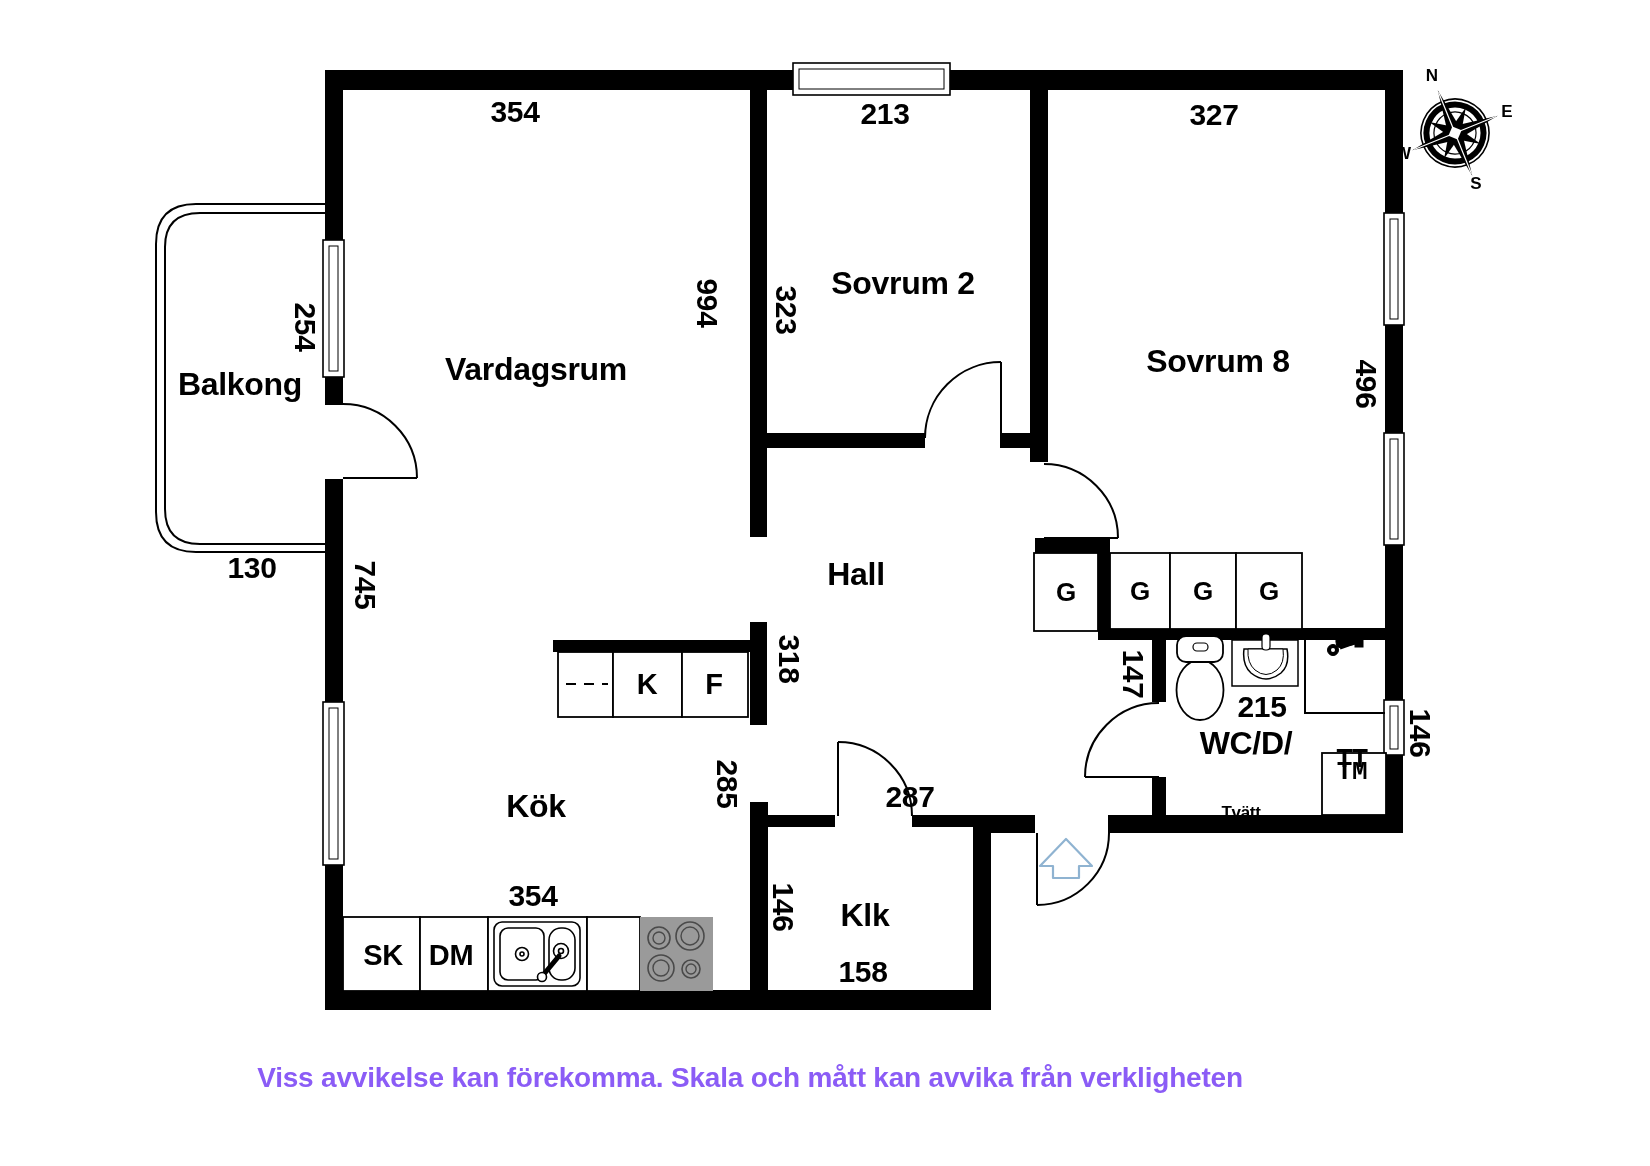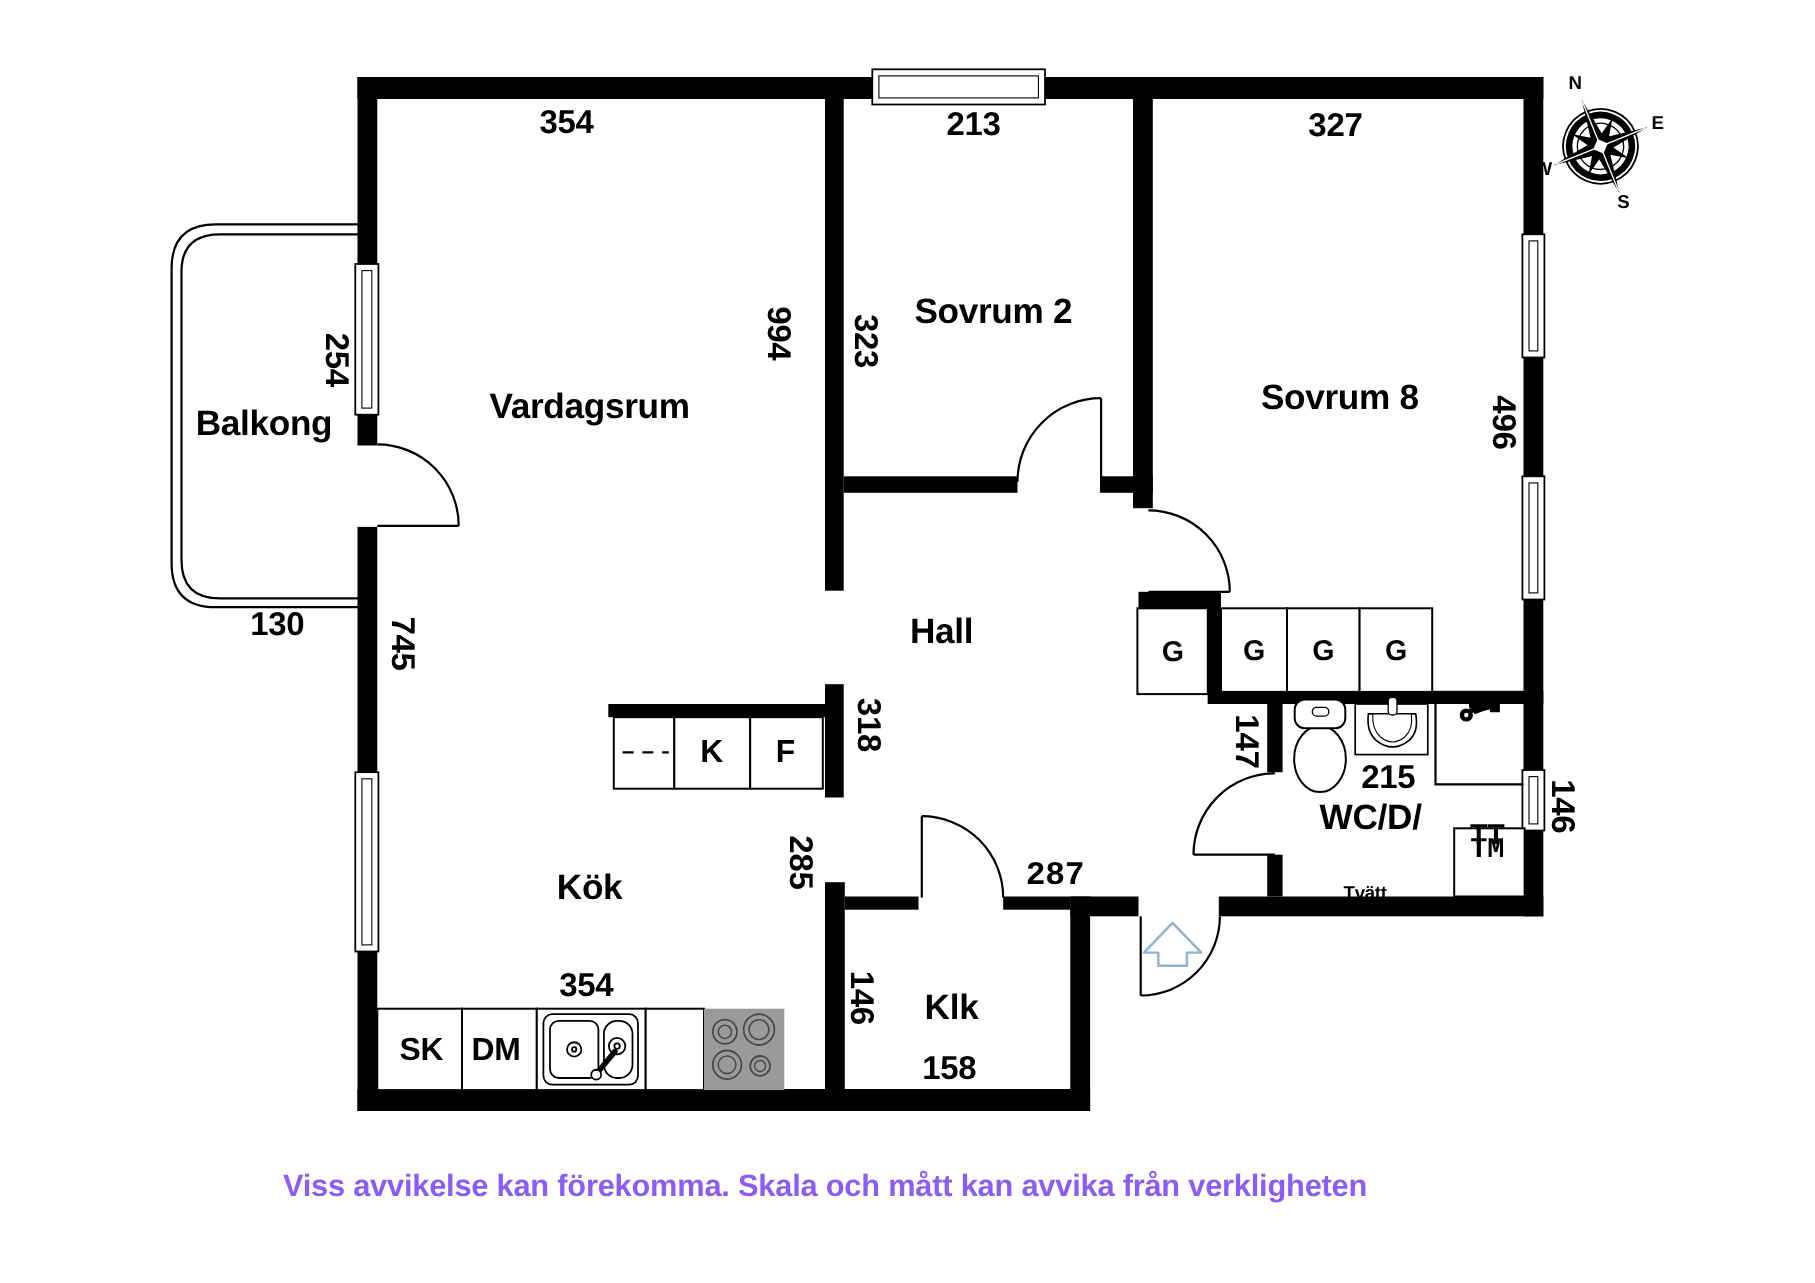--- a/index.html
+++ b/index.html
@@ -229,21 +229,21 @@
 <div class="lbl dim" style="left:849px;top:114px;margin-left:36px;">213</div>
 <div class="lbl dim" style="left:1214px;top:115px;">327</div>
 <div class="lbl dim v" style="left:305px;top:327px;">254</div>
 <div class="lbl dim v" style="left:707px;top:303px;">994</div>
 <div class="lbl dim v" style="left:786px;top:310px;">323</div>
 <div class="lbl dim v" style="left:1366px;top:384px;">496</div>
 <div class="lbl dim" style="left:252px;top:523px;margin-top:45px;">130</div>
 <div class="lbl dim v" style="left:365px;top:585px;">745</div>
 <div class="lbl dim v" style="left:789px;top:659px;">318</div>
 <div class="lbl dim v" style="left:727px;top:784px;">285</div>
-<div class="lbl dim" style="left:959px;top:797px;font-family:Liberation Mono, monospace;">287</div>
+<div class="lbl dim" style="left:910px;top:797px;">287</div>
 <div class="lbl dim v" style="left:1133px;top:674px;">147</div>
 <div class="lbl dim" style="left:1262px;top:707px;">215</div>
 <div class="lbl dim v" style="left:783px;top:907px;">146</div>
 <div class="lbl dim" style="left:863px;top:972px;">158</div>
 <div class="lbl dim" style="left:533px;top:896px;">354</div>
 <div class="lbl dim v" style="left:1420px;top:733px;">146</div>
 
 <div class="lbl fixt" style="left:1066px;top:592px;">G</div>
 <div class="lbl fixt" style="left:1140px;top:591px;">G</div>
 <div class="lbl fixt" style="left:1203px;top:591px;">G</div>

